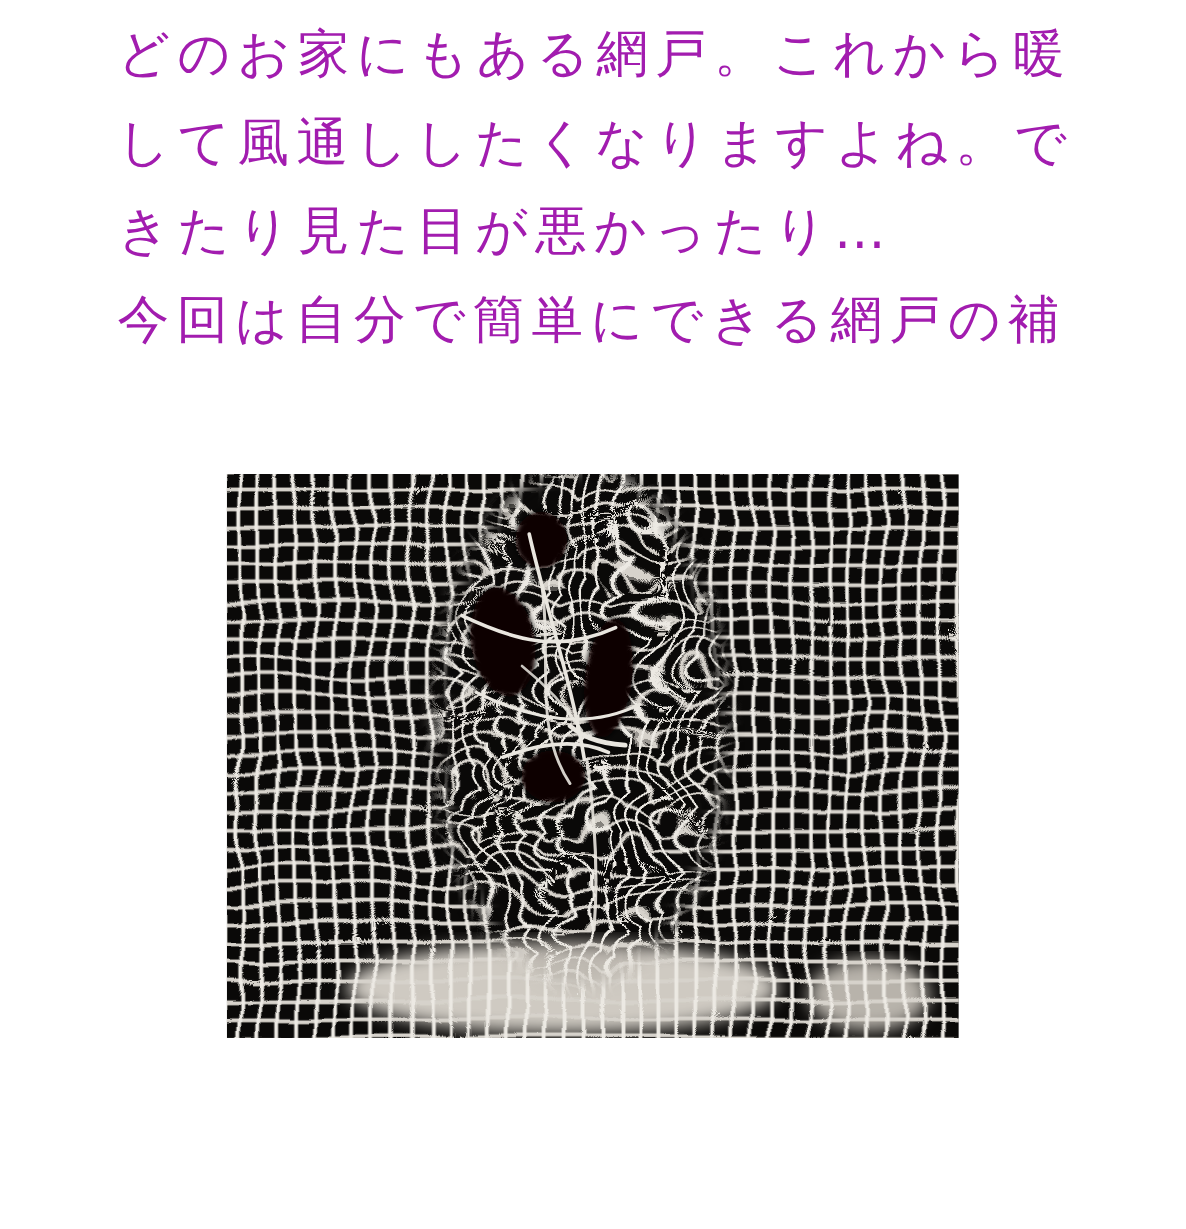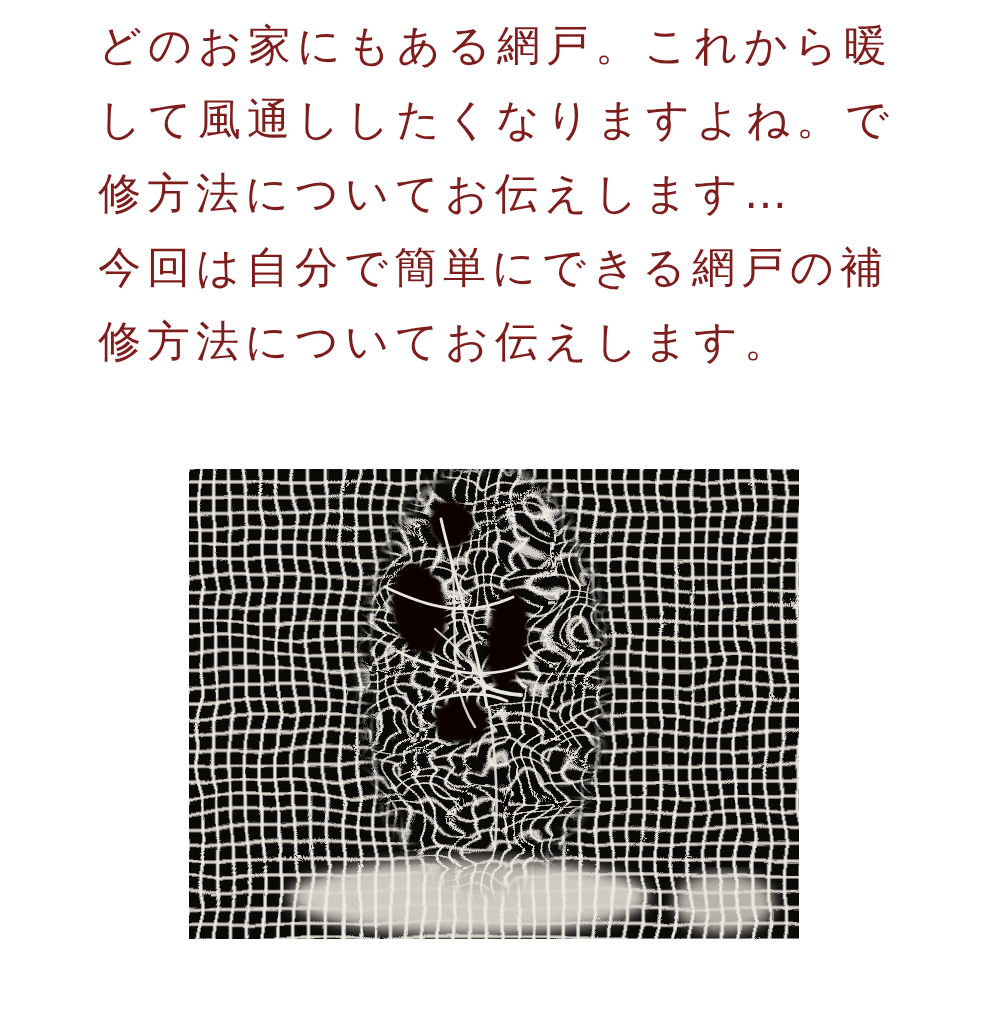--- a/index.html
+++ b/index.html
@@ -12,21 +12,21 @@
   }
   .article {
     width: 988px;
     height: 1024px;
     overflow: hidden;
   }
   .article-text {
     width: 792px;
     margin: 0 auto;
     padding-top: 8px;
-    color: #7f1d1d;
+    color: #a21caf;
     font-size: 43px;
     line-height: 74px;
     letter-spacing: 6px;
     font-weight: 400;
   }
   .article-text .line {
     white-space: nowrap;
     height: 74px;
   }
   .article-figure {
@@ -37,23 +37,22 @@
   .article-figure svg { display: block; }
 </style>
 </head>
 <body>
 
 <main class="article">
 
   <section class="article-text">
     <div class="line">どのお家にもある網戸。これから暖</div>
     <div class="line">して風通ししたくなりますよね。で</div>
-    <div class="line">修方法についてお伝えします…</div>
+    <div class="line">きたり見た目が悪かったり…</div>
     <div class="line">今回は自分で簡単にできる網戸の補</div>
-    <div class="line">修方法についてお伝えします。</div>
   </section>
 
   <figure class="article-figure">
     <svg width="610" height="470" viewBox="0 0 610 470" role="img">
       <defs>
         <pattern id="mesh" width="15.8" height="15.8" patternUnits="userSpaceOnUse">
           <rect x="0" y="6.3" width="15.8" height="3.2" fill="#d6d2cb"></rect>
           <rect x="6.3" y="0" width="3.2" height="15.8" fill="#ece9e3"></rect>
         </pattern>
         <filter id="warpSmall" x="-15%" y="-15%" width="130%" height="130%">

